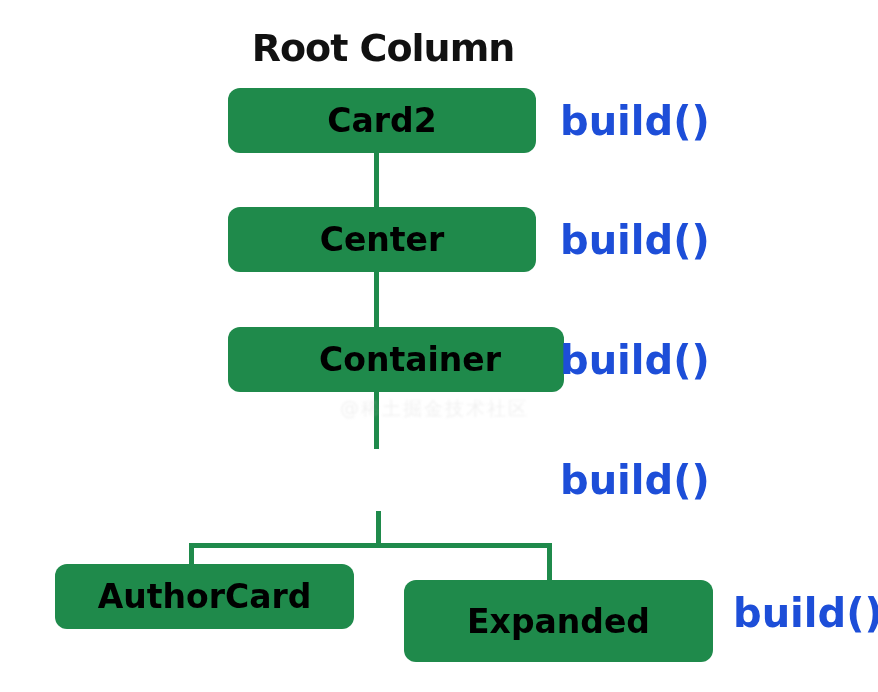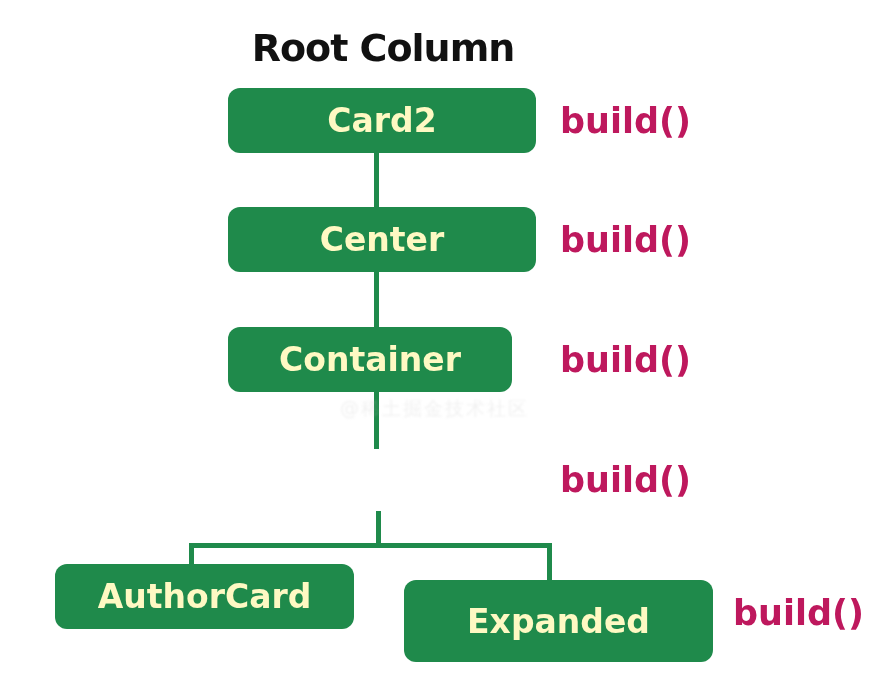--- a/index.html
+++ b/index.html
@@ -23,39 +23,39 @@
   }
   .node {
     position: absolute;
     background: #1f8a4b;
     border-radius: 12px;
     display: flex;
     align-items: center;
     justify-content: center;
   }
   .node .node-label {
-    color: #fef9c3;
+    color: #000000;
     font-size: 33px;
     font-weight: bold;
     letter-spacing: 0px;
     white-space: nowrap;
   }
   .n-card2      { left: 228px; top:  88px; width: 308px; height: 65px; }
   .n-center     { left: 228px; top: 207px; width: 308px; height: 65px; }
-  .n-container  { left: 228px; top: 327px; width: 284px; height: 65px; }
+  .n-container  { left: 228px; top: 327px; width: 308px; height: 65px; padding-left: 28px; }
   .n-column     { left: 228px; top: 447px; width: 308px; height: 65px; }
   .n-authorcard { left:  55px; top: 564px; width: 299px; height: 65px; }
   .n-expanded   { left: 404px; top: 580px; width: 309px; height: 82px; }
 
   .ann {
     position: absolute;
     display: flex;
     align-items: center;
-    color: #be185d;
-    font-size: 35px;
+    color: #1d4ed8;
+    font-size: 40px;
     font-weight: bold;
     white-space: nowrap;
     height: 65px;
   }
   .a0 { left: 560px; top:  88px; }
   .a1 { left: 560px; top: 207px; }
   .a2 { left: 560px; top: 327px; }
   .a3 { left: 560px; top: 447px; }
   .a5 { left: 733px; top: 580px; }
 

